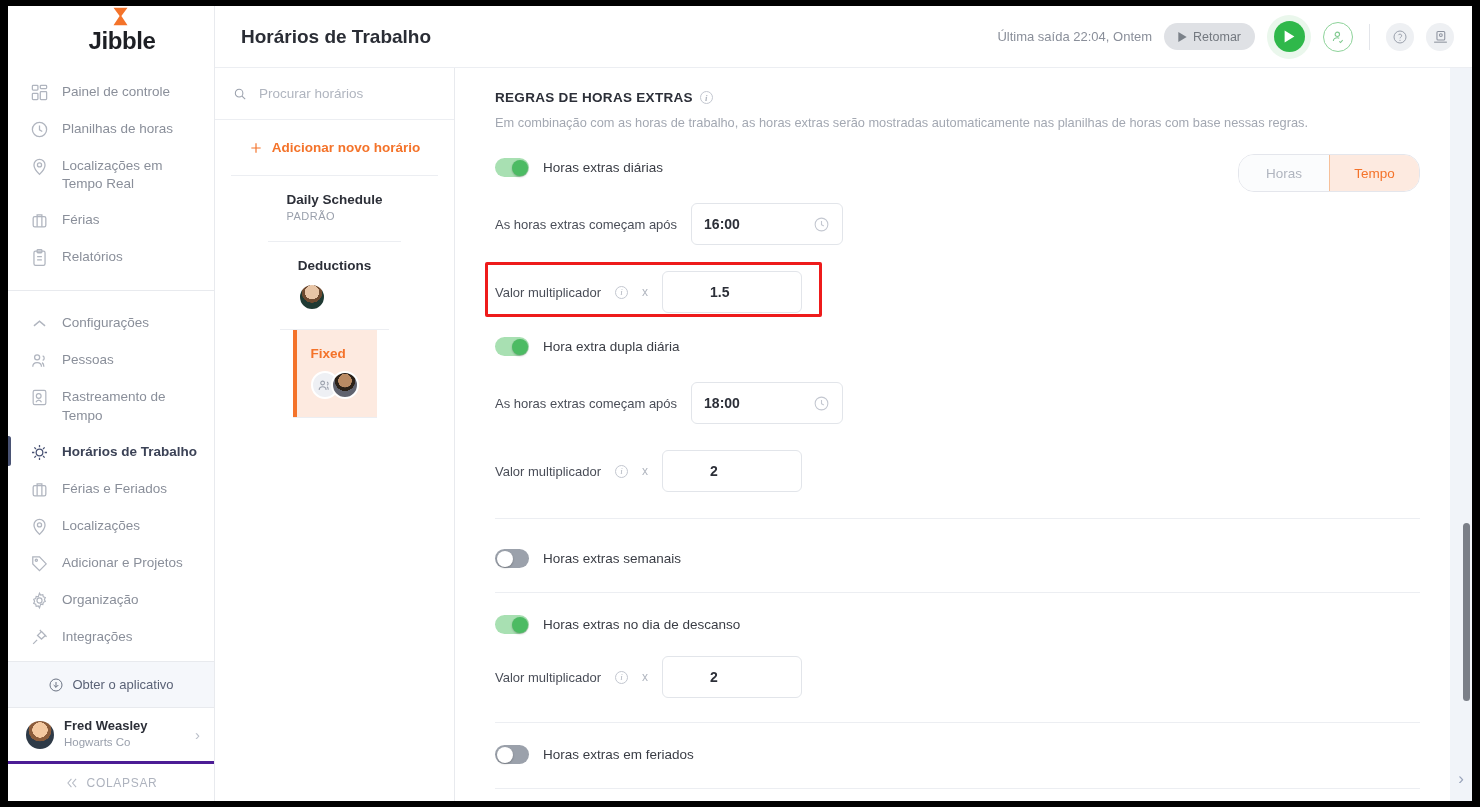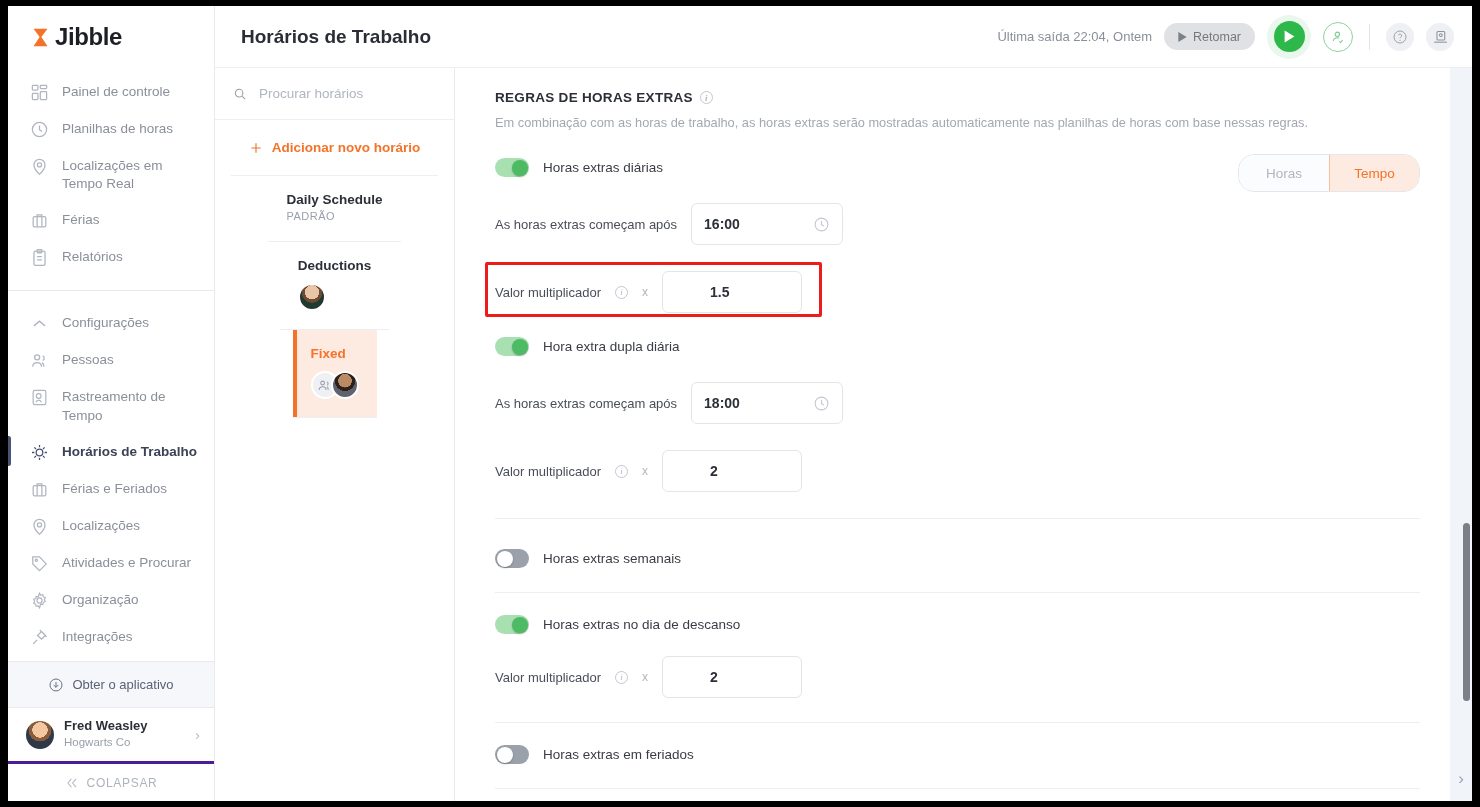--- a/index.html
+++ b/index.html
@@ -16,21 +16,21 @@
     display: flex;
   }
 
   
   .nav {
     width: 207px; height: 795px; background: #fff;
     border-right: 1px solid #e8eaee;
     display: flex; flex-direction: column;
     position: relative; flex: 0 0 207px;
   }
-  .nav-logo { height: 62px; display: flex; align-items: center; padding-left: 22px; }
+  .nav-logo { height: 62px; display: flex; align-items: center; padding-left: 22px; flex-direction: column; }
   .logo-mark { width: 21px; height: 21px; margin-right: 4px; }
   .logo-text { font-size: 24px; font-weight: 700; color: #1d1f24; letter-spacing: -0.4px; }
   .nav-group { padding-top: 6px; }
   .nav-divider { height: 1px; background: #e8eaee; margin: 14px 0 8px 0; }
   .nav-item {
     display: flex; align-items: flex-start; gap: 13px;
     padding: 9px 14px 9px 22px; cursor: pointer;
     font-size: 13.5px; color: #8a8f9a; line-height: 1.35;
     position: relative;
   }
@@ -319,21 +319,21 @@
             <circle cx="12" cy="10" r="2.6"></circle>
         </svg>
         <span>Localizações</span>
       </div>
 
       <div class="nav-item">
         <svg class="ic" viewBox="0 0 24 24" fill="none" stroke="#b0b5bf" stroke-width="1.6">
           <path d="M20.5 12.5L12 21 3.5 12.5V3.5H12z"></path>
             <circle cx="8" cy="8" r="1.4"></circle>
         </svg>
-        <span>Atividades e Procurar</span>
+        <span>Adicionar e Projetos</span>
       </div>
 
       <div class="nav-item">
         <svg class="ic" viewBox="0 0 24 24" fill="none" stroke="#b0b5bf" stroke-width="1.5">
           <circle cx="12" cy="12" r="3.2"></circle>
           <path d="M12 2.8l1.5 2.3 2.7-.5.6 2.7 2.5 1-1.1 2.5 1.1 2.5-2.5 1-.6 2.7-2.7-.5L12 21.2l-1.5-2.3-2.7.5-.6-2.7-2.5-1L5.8 13 4.7 10.5l2.5-1 .6-2.7 2.7.5z"></path>
         </svg>
         <span>Organização</span>
       </div>
 

